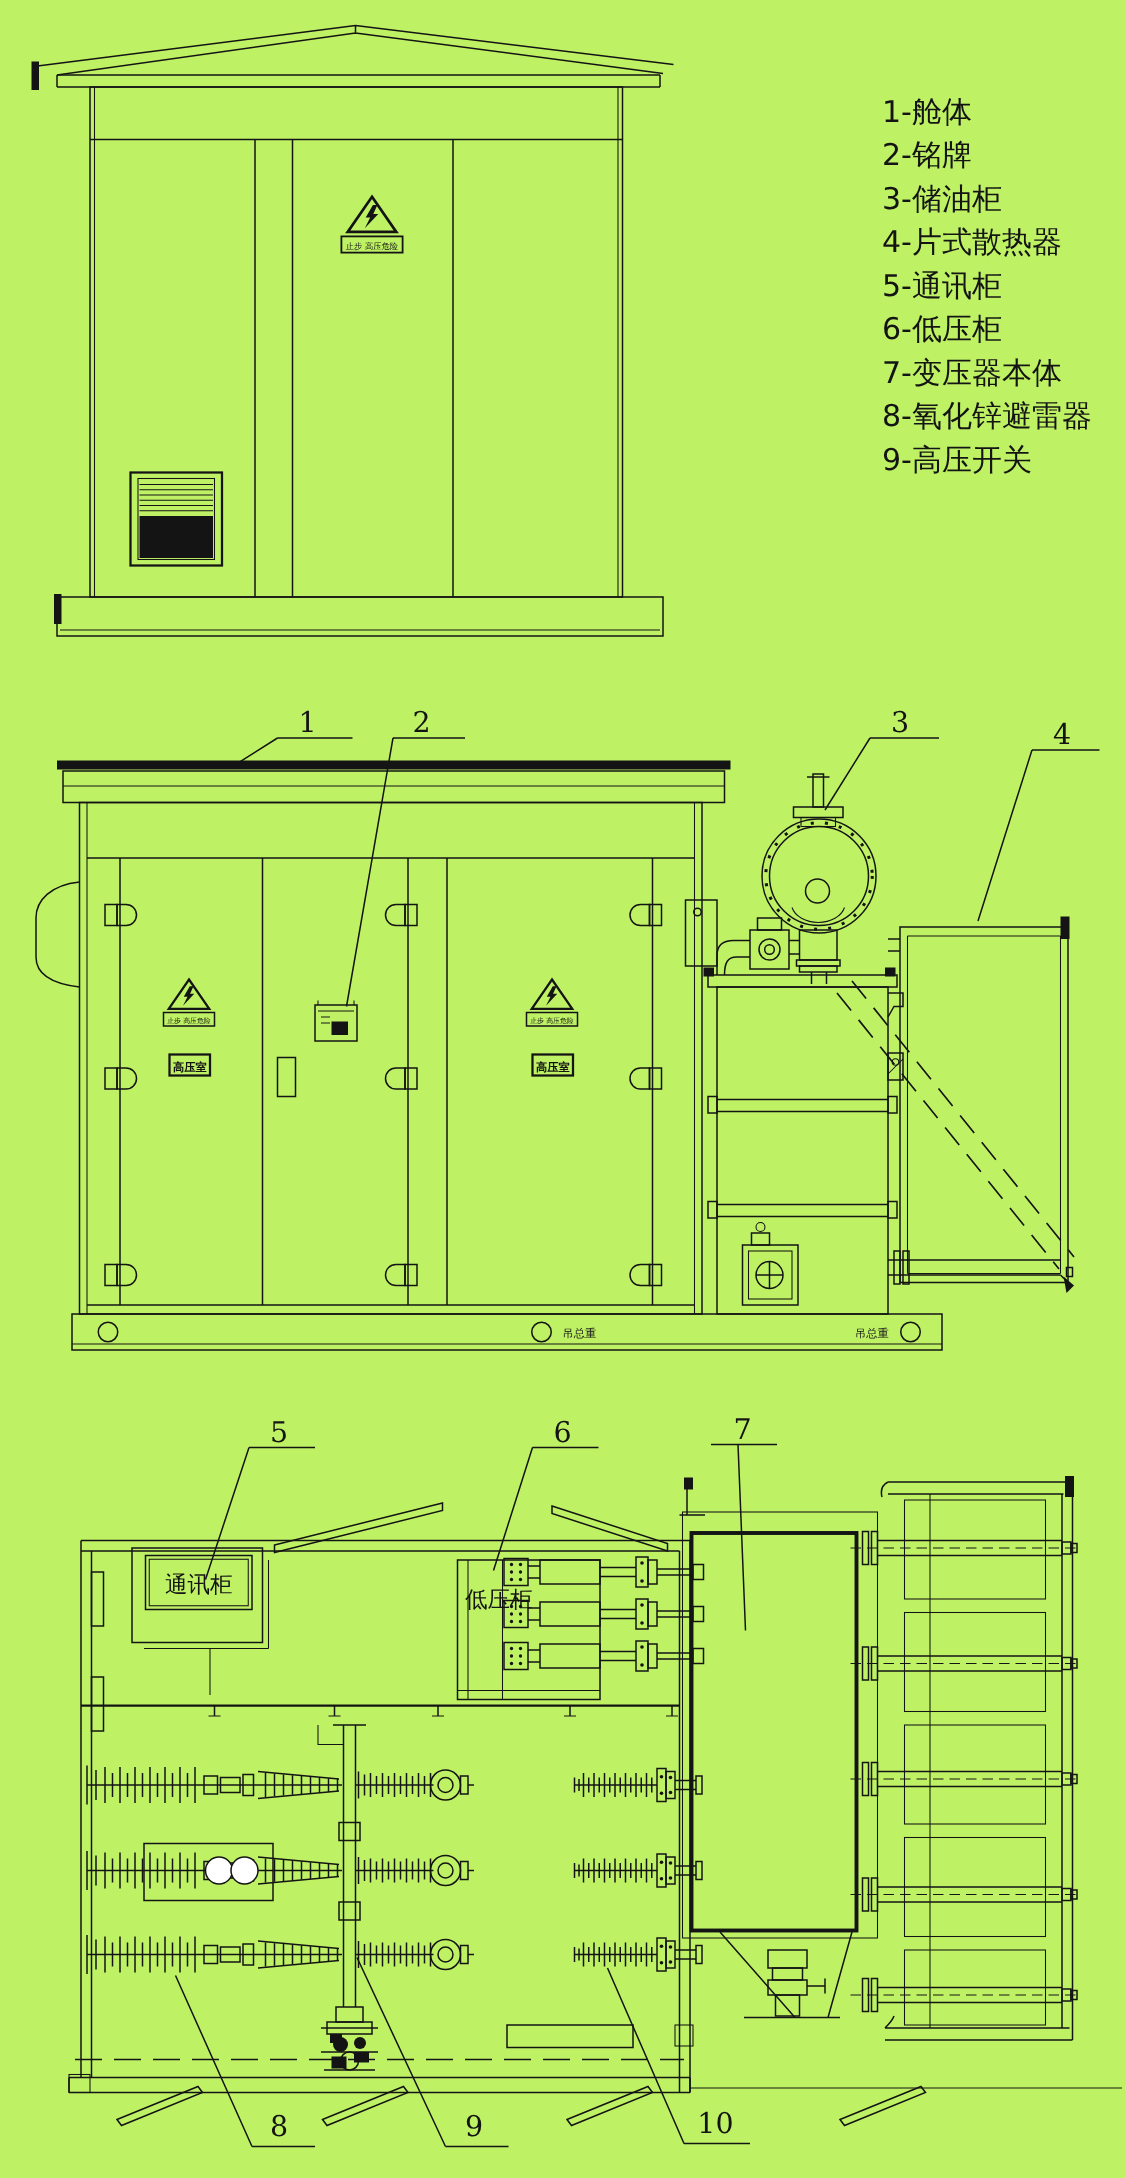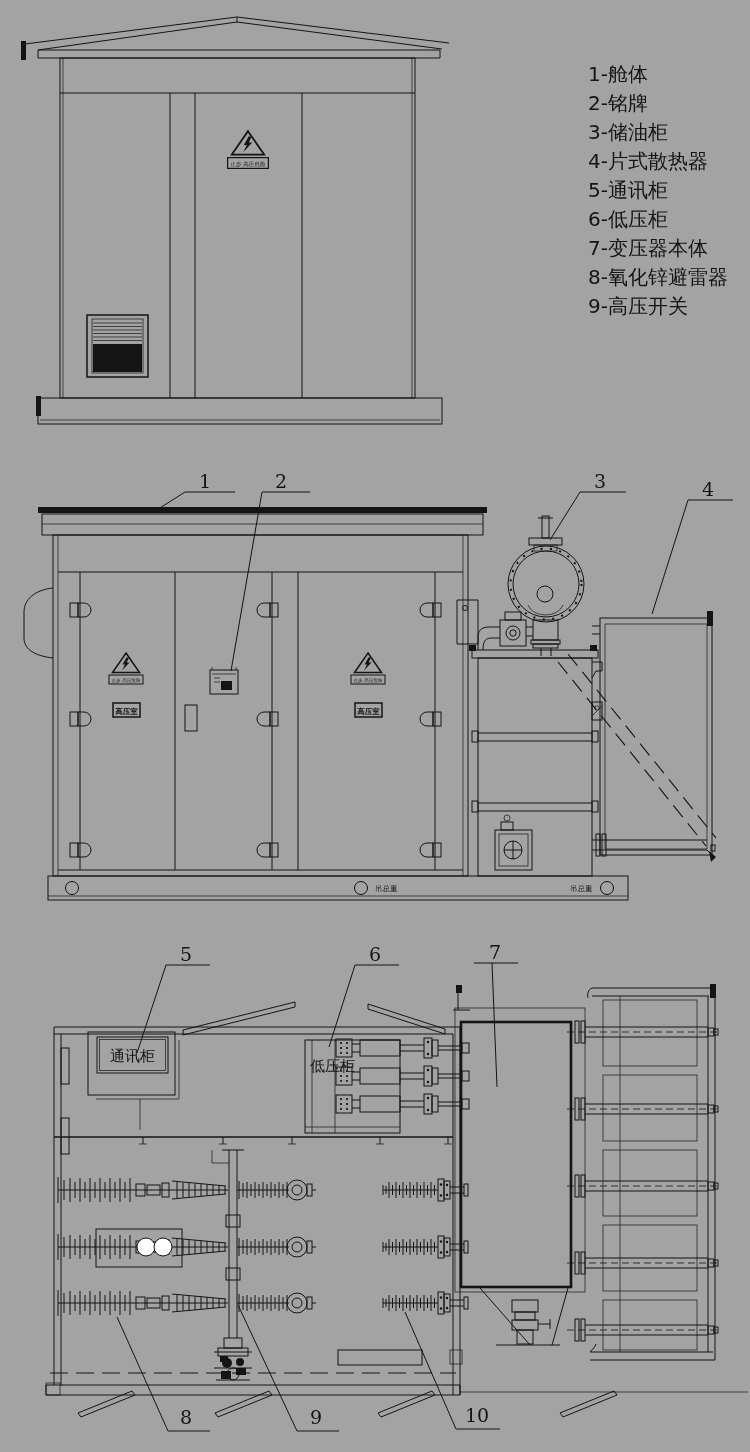--- a/index.html
+++ b/index.html
@@ -1,16 +1,16 @@
 <!DOCTYPE html>
 <html><head>
 <meta charset="utf-8">
 <style>
   html,body{margin:0;padding:0;background:#fff;}
-  .stage{position:relative;width:750px;height:1452px;background:#a3a3a3;overflow:hidden;
+  .stage{position:relative;width:750px;height:1452px;background:#bef264;overflow:hidden;
          font-family:"DejaVu Sans",sans-serif;}
   svg{position:absolute;left:0;top:0;}
   .ln{fill:none;stroke:#141414;stroke-width:1;}
   .lnt{fill:none;stroke:#141414;stroke-width:0.7;}
   .ln2{fill:none;stroke:#141414;stroke-width:1.5;}
   .thk{fill:none;stroke:#141414;stroke-width:2.6;}
   .fil{fill:#141414;stroke:none;}
   .wfil{fill:#ffffff;stroke:#141414;stroke-width:1;}
   .dash1{fill:none;stroke:#141414;stroke-width:0.8;stroke-dasharray:7,4;}
   .dashL{fill:none;stroke:#141414;stroke-width:1;stroke-dasharray:18,8;}

